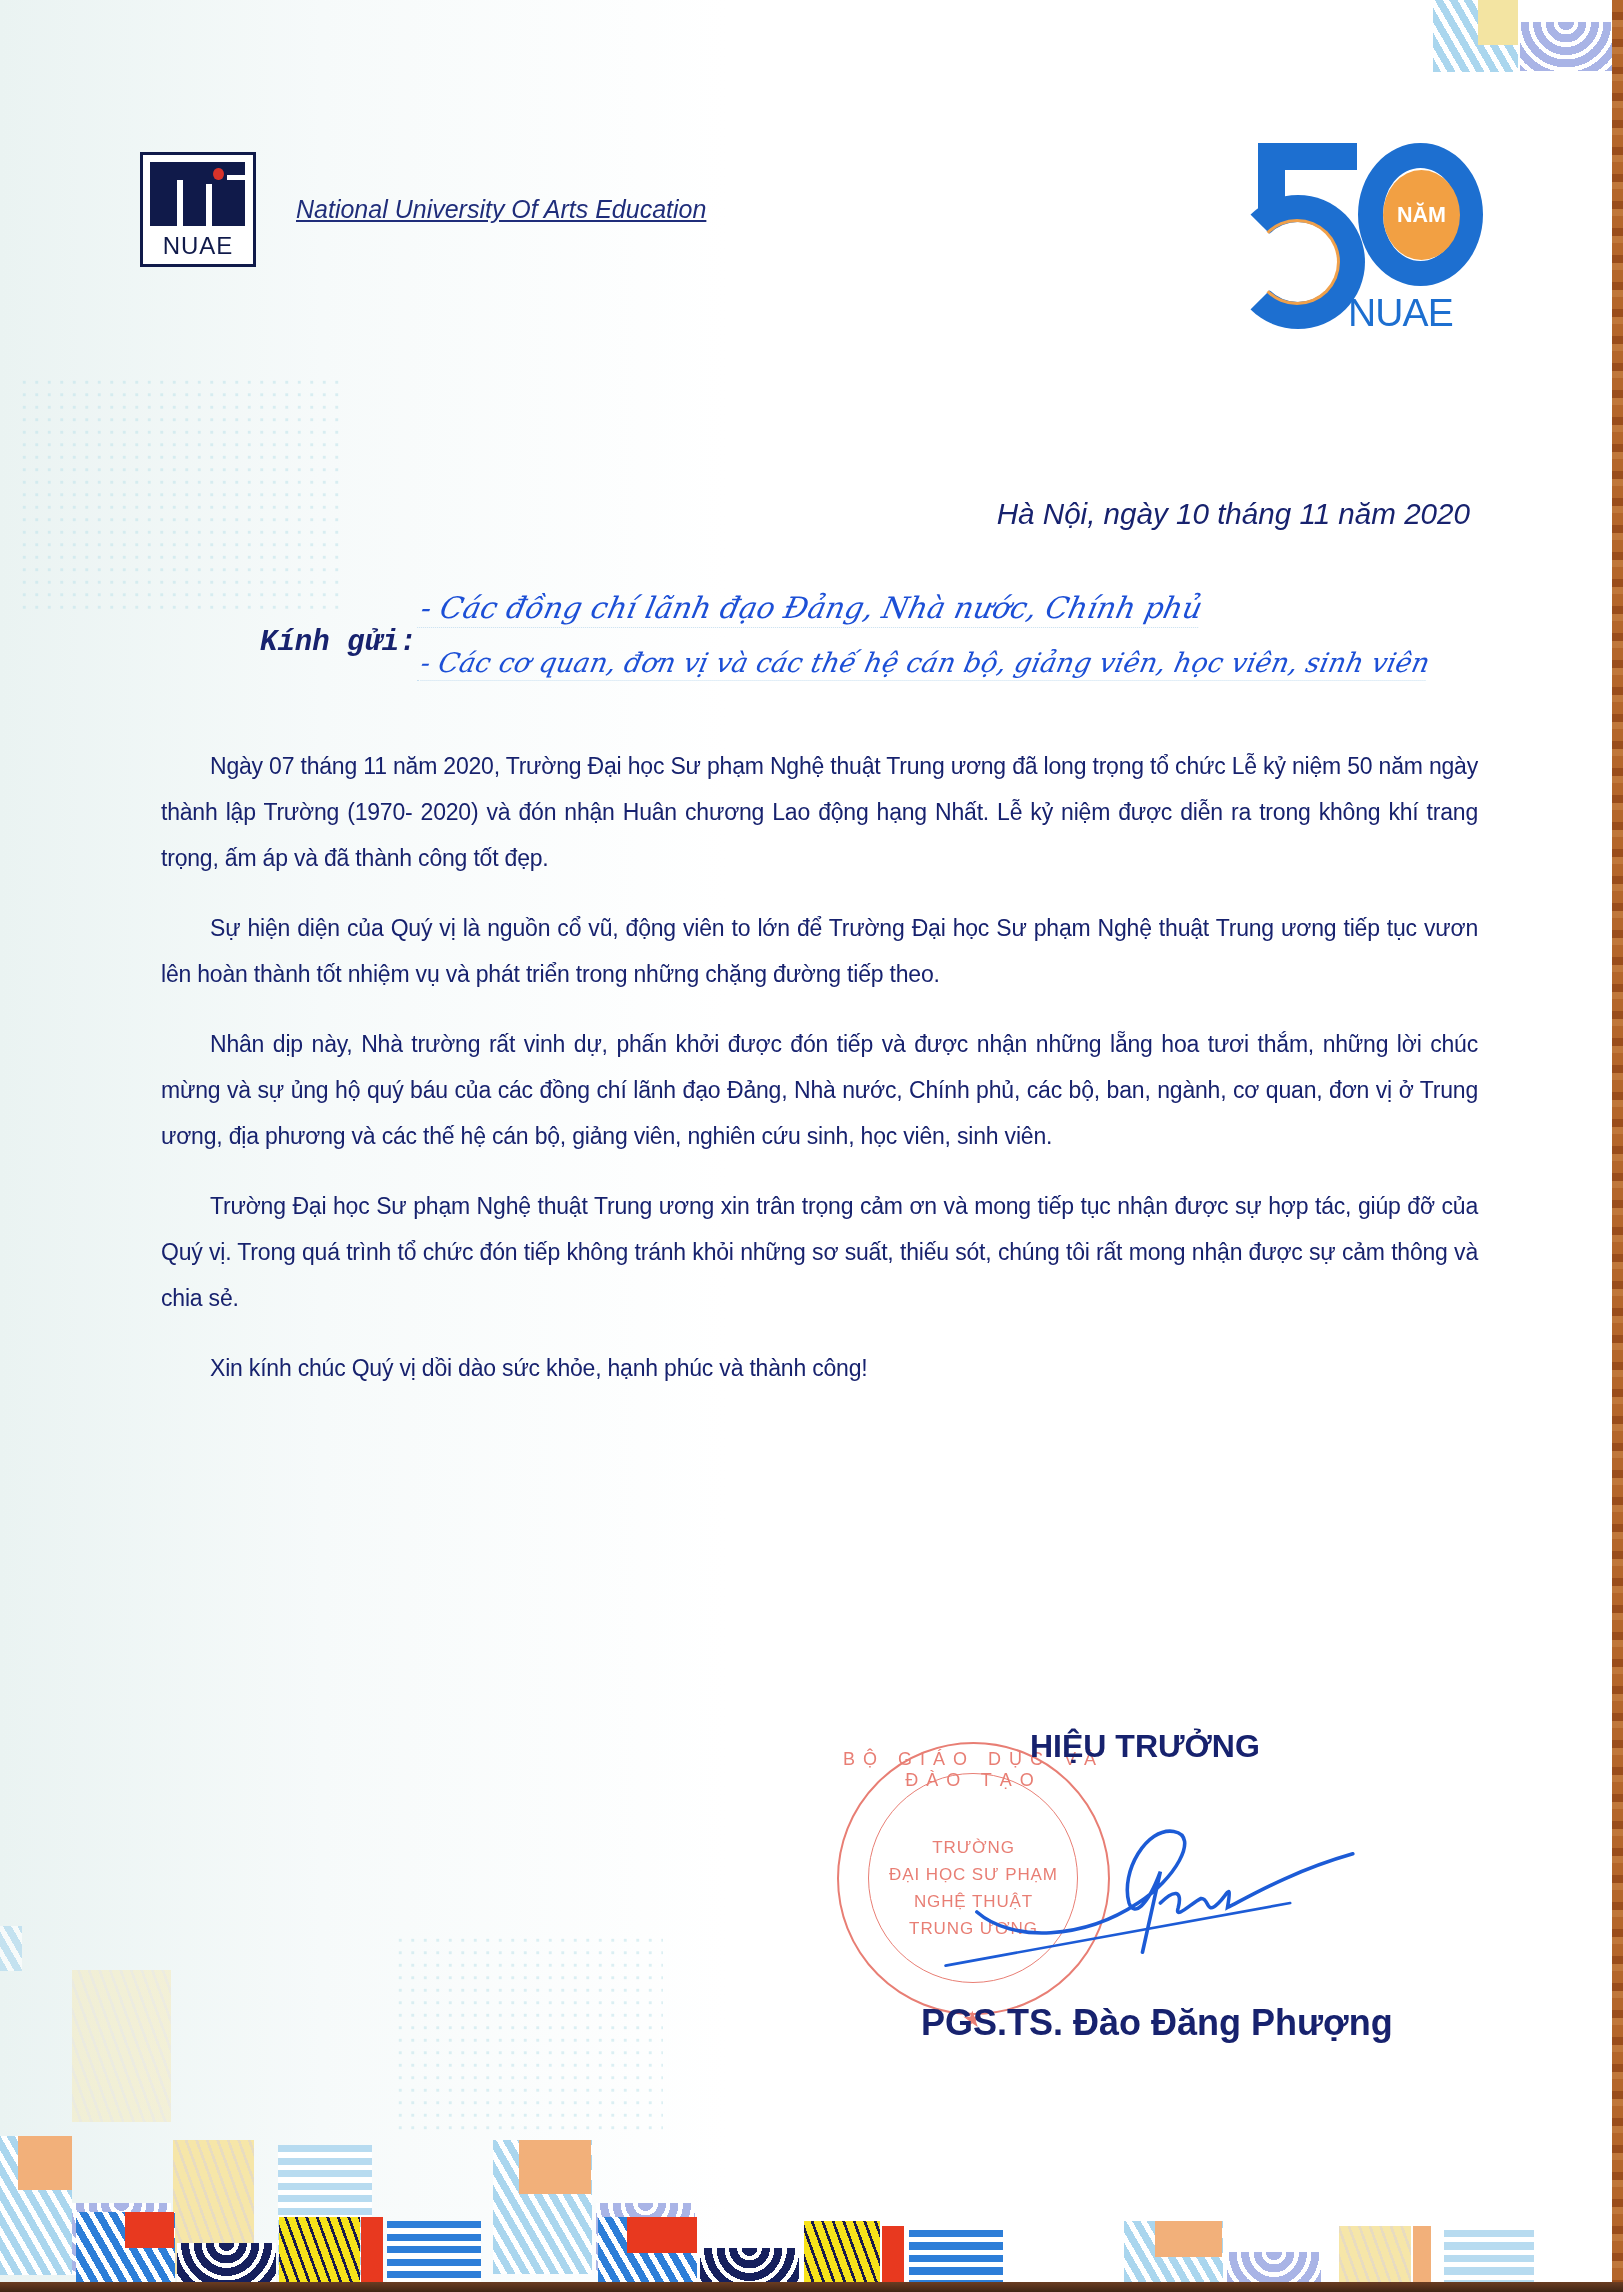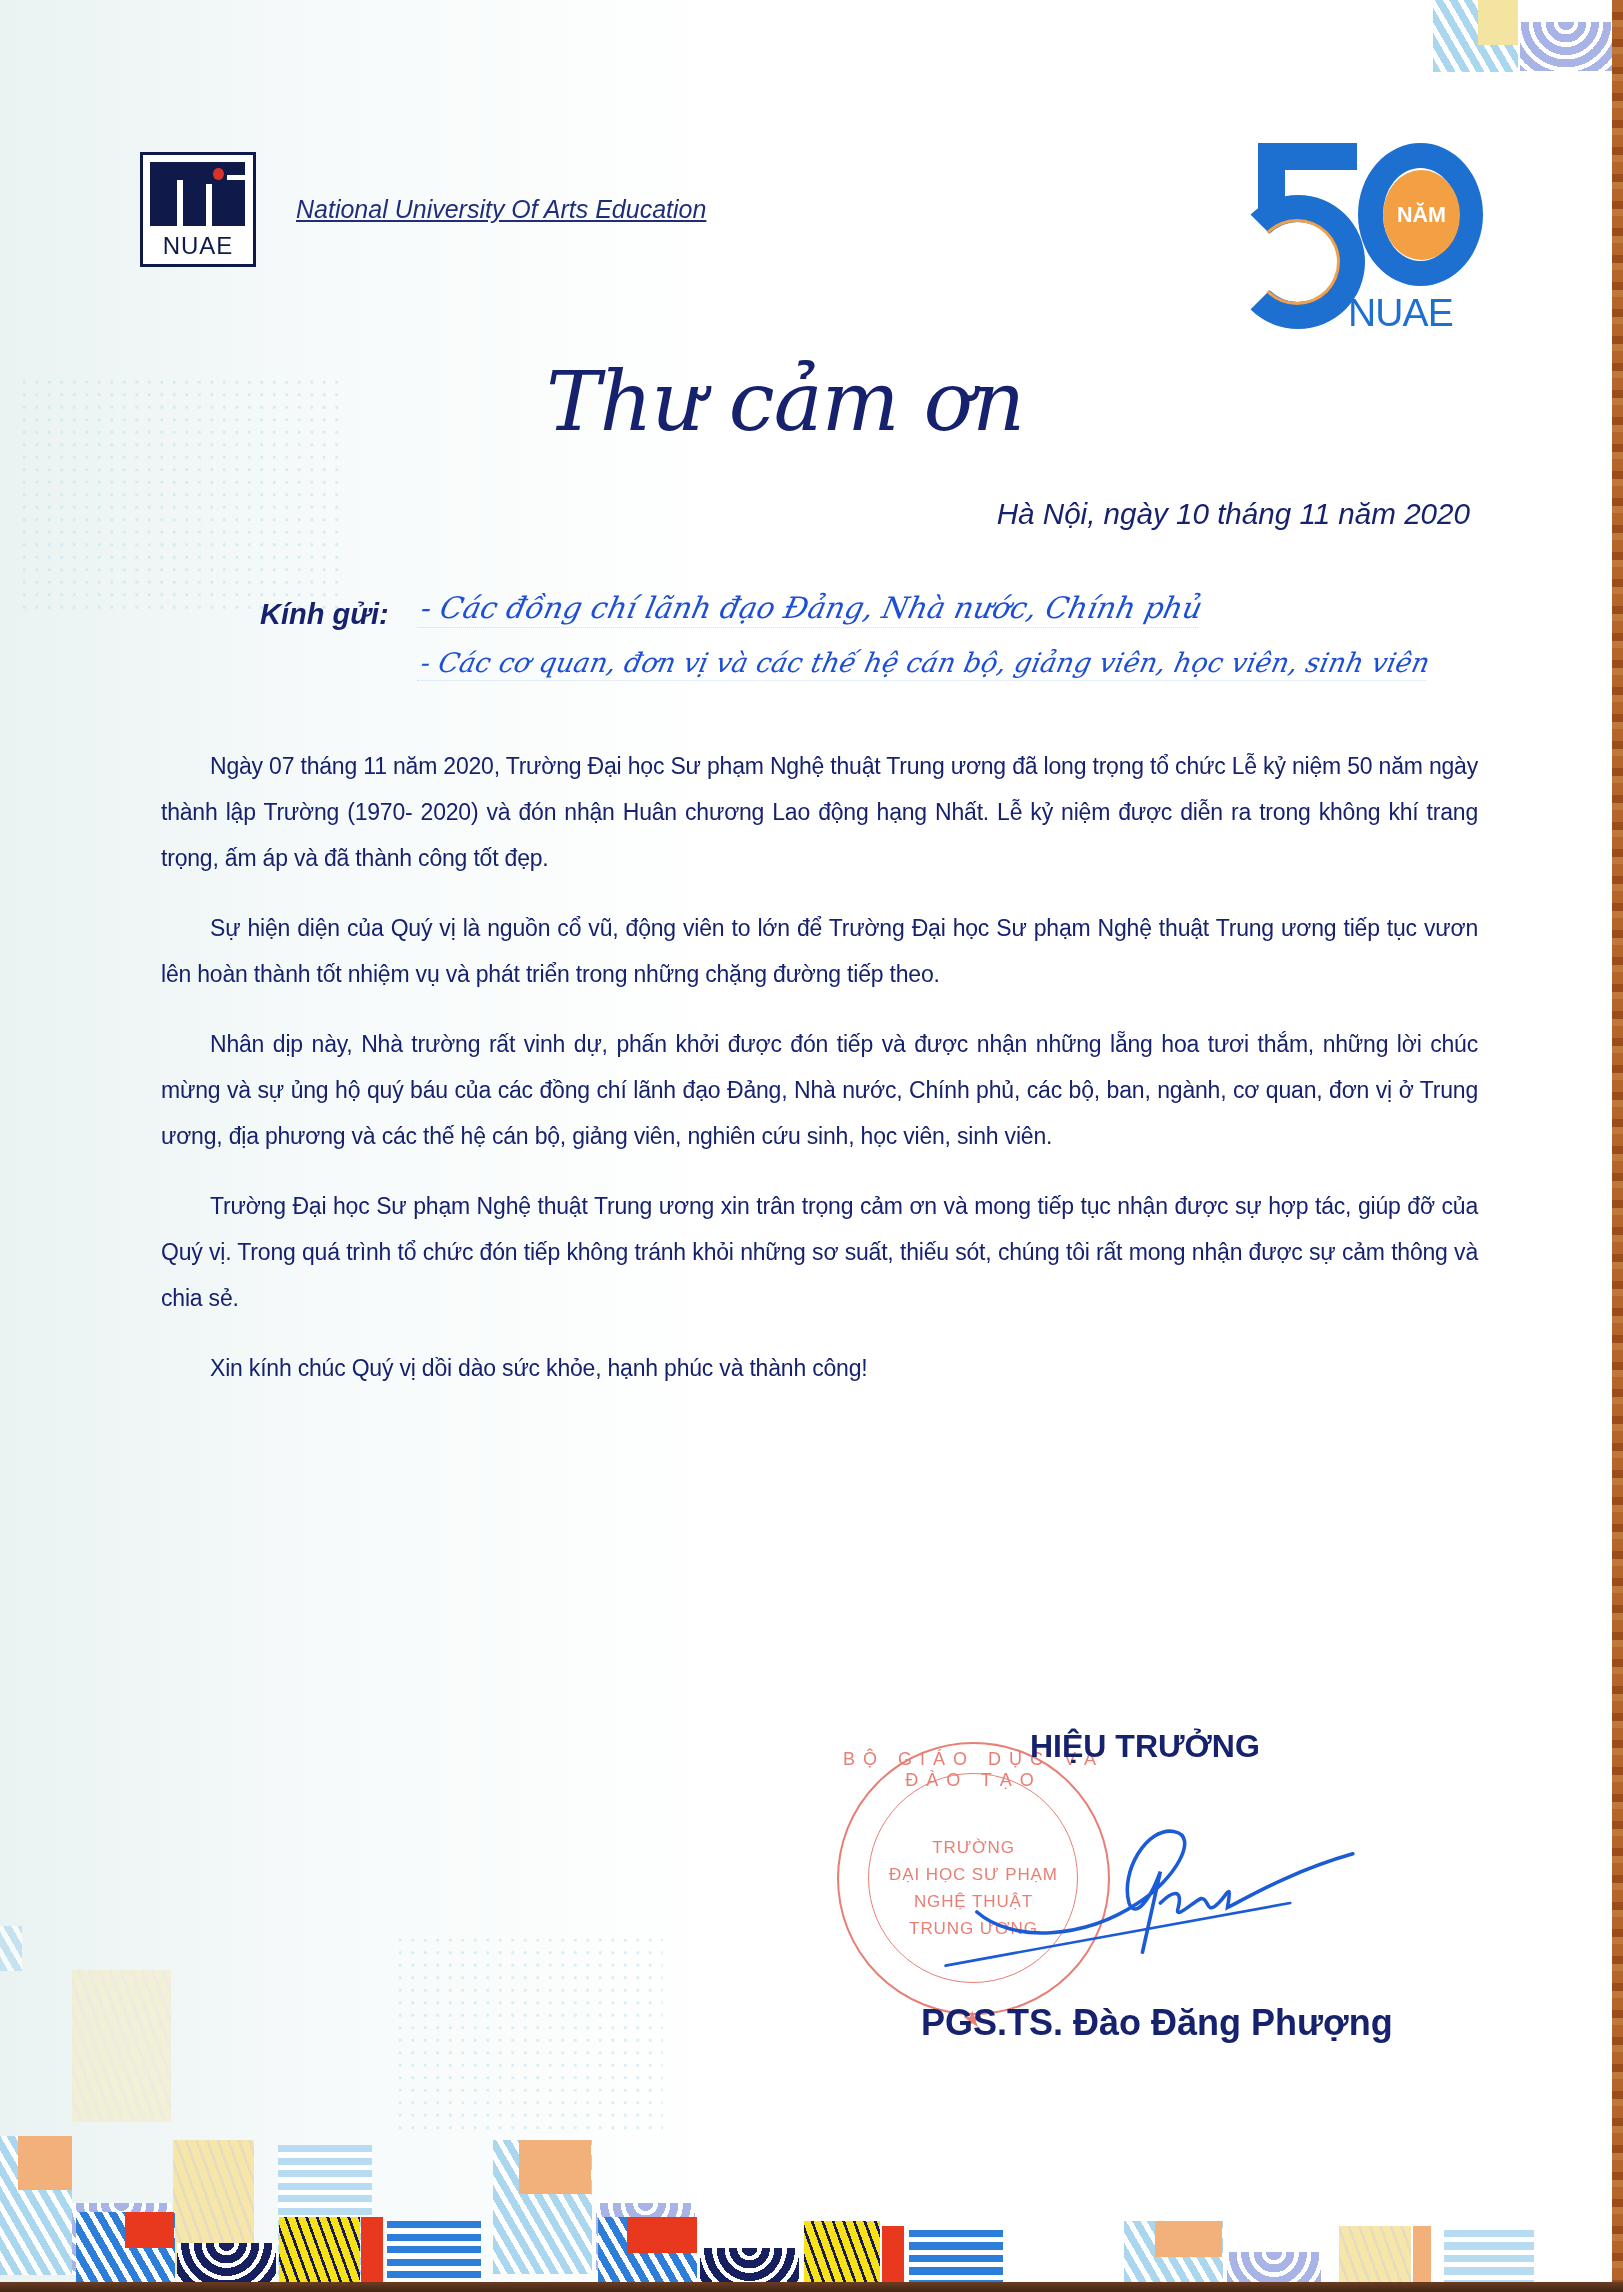--- a/index.html
+++ b/index.html
@@ -78,21 +78,21 @@
   
   .title {
     position:absolute; left:546px; top:354px; font-family:"DejaVu Serif", serif;
     font-style:italic; font-size:82px; color:#17226e; letter-spacing:-0.9px;
   }
   .date {
     position:absolute; right:142px; top:497px; font-size:29.6px; font-style:italic; color:#17226e;
   }
   
   .kinh-gui {
-    position:absolute; left:260px; top:598px; font-size:29px; font-weight:bold; font-style:italic; color:#17226e;
+    position:absolute; left:260px; top:626px; font-size:29px; font-weight:bold; font-style:italic; color:#17226e;font-family:Liberation Mono, monospace;
   }
   .recipient {
     position:absolute; font-family:"DejaVu Serif", serif; font-style:italic;
     color:#1c4fd6; font-size:29.6px; white-space:nowrap;
     border-bottom:1.8px dotted #c7dff0; padding-bottom:1.8px;
   }
   .r1 { left:421px; top:591px; transform:skewX(-12deg); }
   .r2 { left:421px; top:647px; transform:skewX(-12deg); font-size:27px; }
   
   .body-text {
@@ -166,21 +166,20 @@
   <div class="fifty">
     <div class="five-bowl"></div>
     <div class="five-inner"></div>
     <div class="five-top"></div>
     <div class="five-stem"></div>
     <div class="zero"></div>
     <div class="nam-circle">NĂM</div>
     <div class="nuae">NUAE</div>
   </div>
 
-  <div class="title">Thư cảm ơn</div>
   <div class="date">Hà Nội, ngày 10 tháng 11 năm 2020</div>
 
   <div class="kinh-gui">Kính gửi:</div>
   <div class="recipient r1">- Các đồng chí lãnh đạo Đảng, Nhà nước, Chính phủ</div>
   <div class="recipient r2">- Các cơ quan, đơn vị và các thế hệ cán bộ, giảng viên, học viên, sinh viên</div>
 
   <div class="body-text">
     <p>Ngày 07 tháng 11 năm 2020, Trường Đại học Sư phạm Nghệ thuật Trung ương đã long trọng tổ chức Lễ kỷ niệm 50 năm ngày thành lập Trường (1970- 2020) và đón nhận Huân chương Lao động hạng Nhất. Lễ kỷ niệm được diễn ra trong không khí trang trọng, ấm áp và đã thành công tốt đẹp.</p>
     <p>Sự hiện diện của Quý vị là nguồn cổ vũ, động viên to lớn để Trường Đại học Sư phạm Nghệ thuật Trung ương tiếp tục vươn lên hoàn thành tốt nhiệm vụ và phát triển trong những chặng đường tiếp theo.</p>
     <p>Nhân dịp này, Nhà trường rất vinh dự, phấn khởi được đón tiếp và được nhận những lẵng hoa tươi thắm, những lời chúc mừng và sự ủng hộ quý báu của các đồng chí lãnh đạo Đảng, Nhà nước, Chính phủ, các bộ, ban, ngành, cơ quan, đơn vị ở Trung ương, địa phương và các thế hệ cán bộ, giảng viên, nghiên cứu sinh, học viên, sinh viên.</p>

